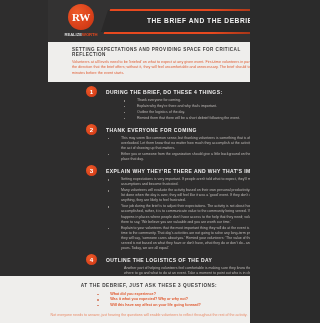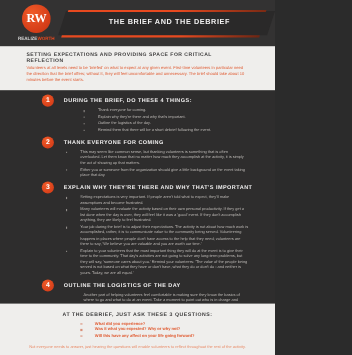--- a/index.html
+++ b/index.html
@@ -14,20 +14,21 @@
     font-family: "Liberation Sans", sans-serif;
     -webkit-font-smoothing: antialiased;
   }
 
   .page {
     position: relative;
     width: 250px;
     height: 323px;
     background: #2e2d2d;
     overflow: hidden;
+    padding-left: 48px;
   }
 
   
   .header {
     position: relative;
     height: 42px;
     background: #333232;
     overflow: hidden;
   }
   .header-bar {

